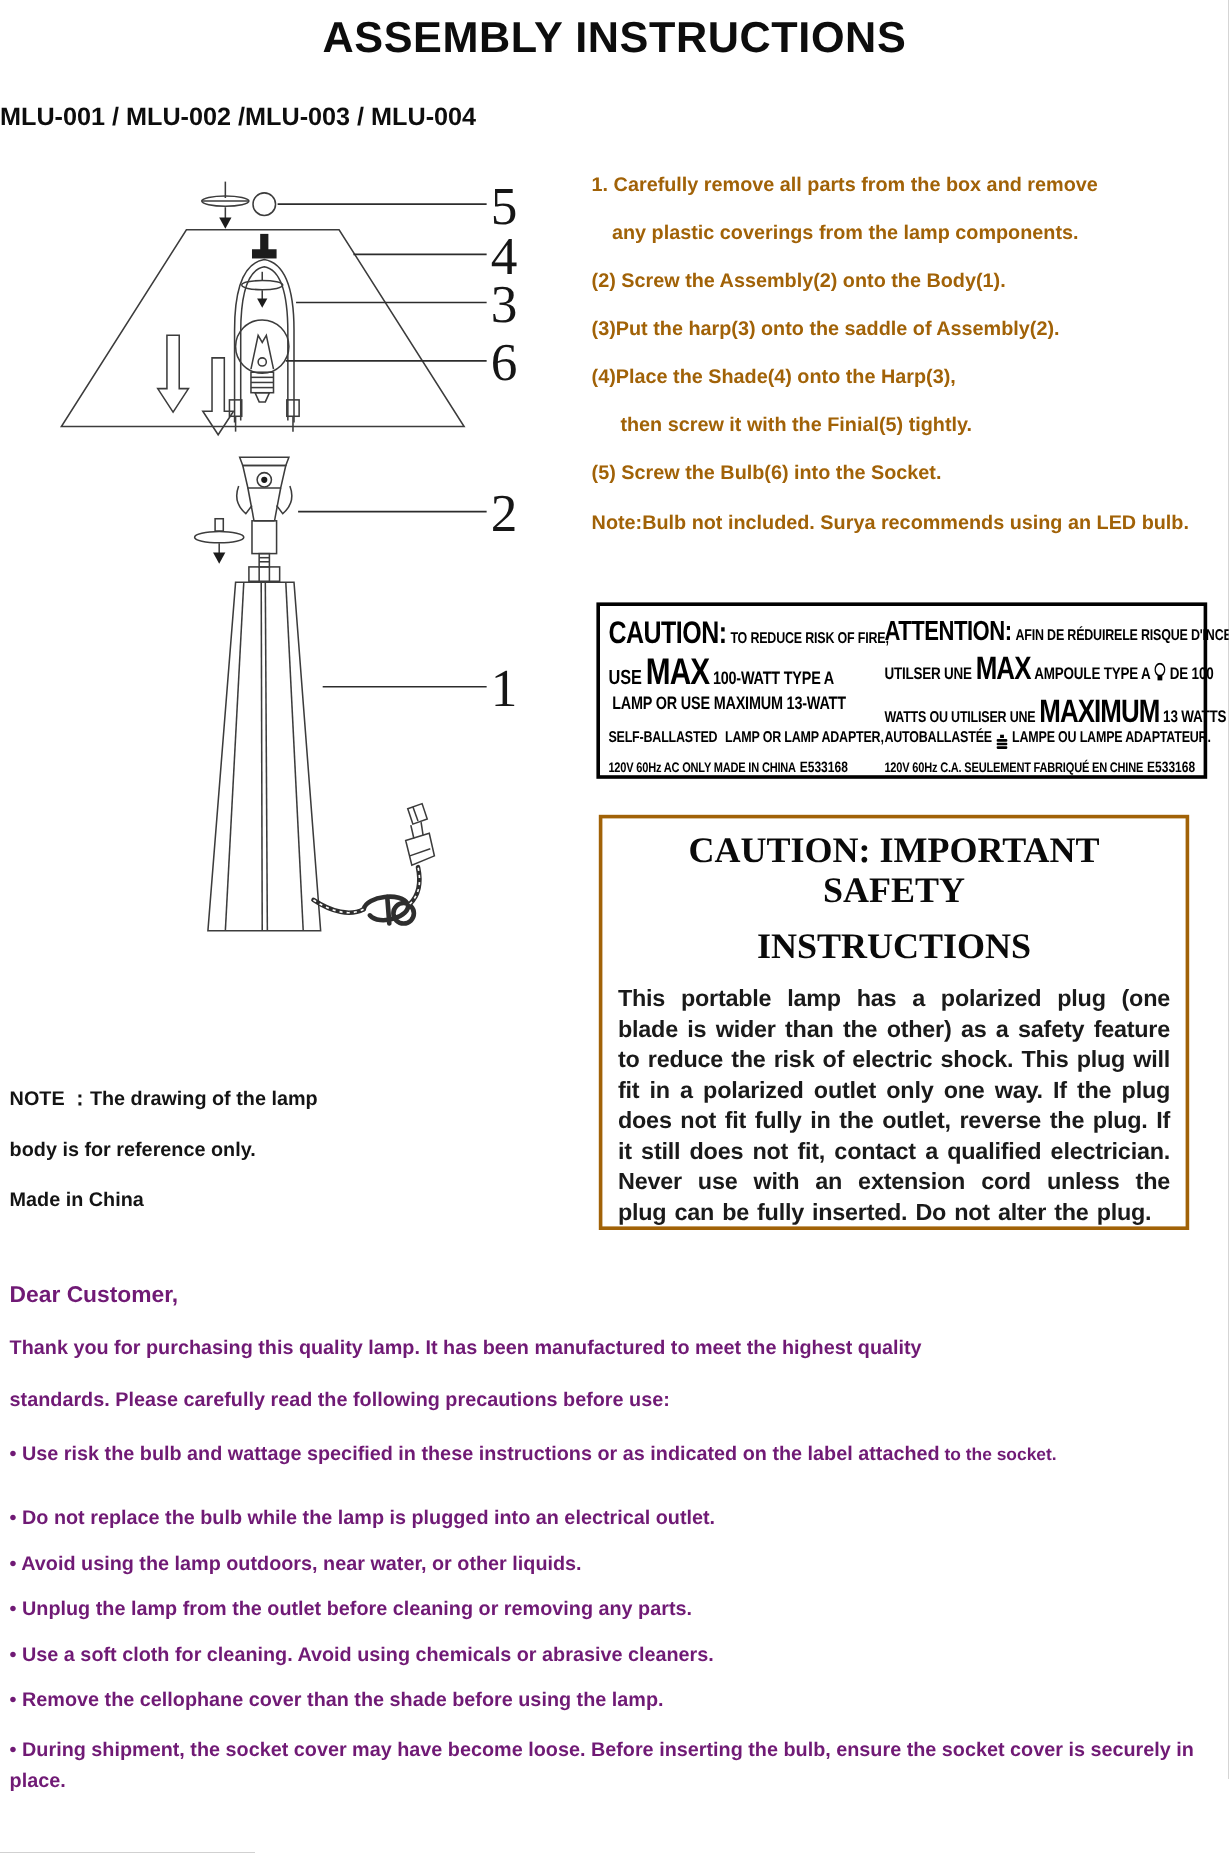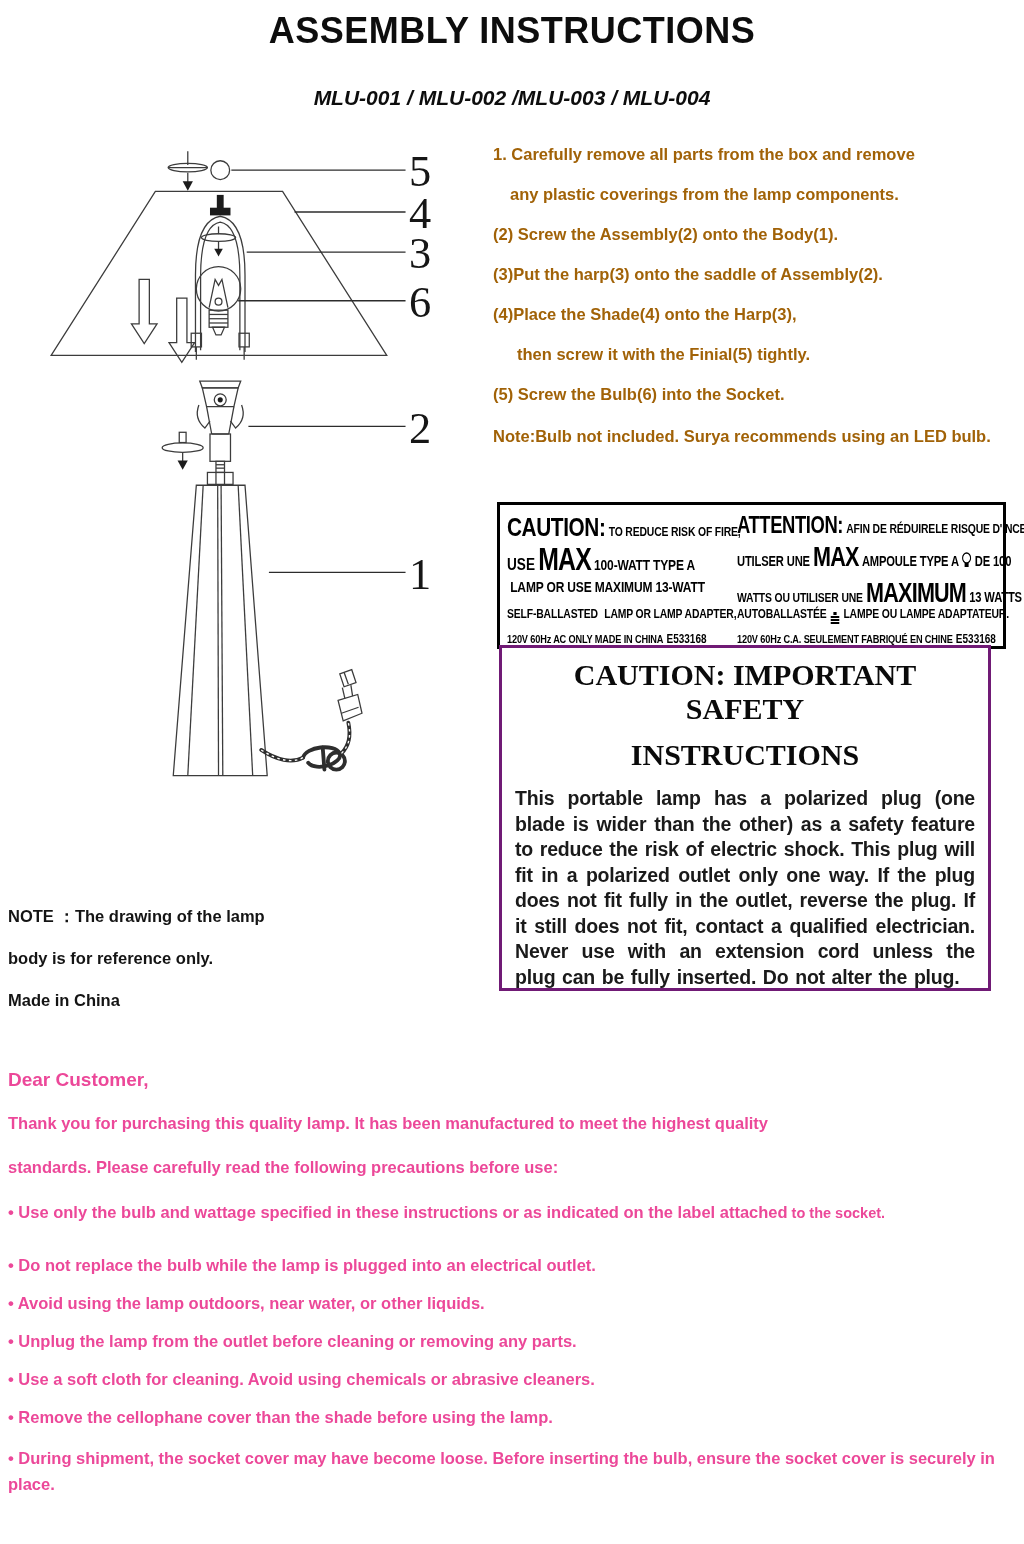--- a/index.html
+++ b/index.html
@@ -7,22 +7,22 @@
     position:relative;width:1024px;height:1544px;background:#ffffff;
     font-family:"Liberation Sans",sans-serif;color:#111;overflow:hidden;
     margin:0 auto;
   }
   
   .title{
     position:absolute;left:0;top:10px;width:100%;text-align:center;
     font-size:36px;font-weight:700;letter-spacing:.5px;color:#0d0d0d;margin:0;
   }
   .models{
-    position:absolute;left:0;top:86px;width:100%;text-align:center;
-    font-size:21px;font-weight:700;color:#0d0d0d;font-style:italic;
+    position:absolute;left:0;top:86px;width:100%;text-align:left;
+    font-size:21px;font-weight:700;color:#0d0d0d;
   }
   
   .diagram{position:absolute;left:0;top:130px;}
   .diagram .ln{stroke:#3c3c3c;stroke-width:1.5;fill:none;}
   .diagram .ld{stroke:#2c2c2c;stroke-width:1.6;}
   .diagram .drk{fill:#1c1c1c;stroke:none;}
   .diagram .cord{stroke:#2e2e2e;stroke-width:4.5;fill:none;stroke-linecap:round;}
   .diagram .cordw{stroke:#ffffff;stroke-width:1.6;fill:none;stroke-dasharray:3 4;}
   .pn{font-family:"Liberation Serif",serif;font-size:52px;fill:#161616;}
   
@@ -49,38 +49,38 @@
   .big{font-size:26px;letter-spacing:-.5px;}
   .bigf{font-size:23px;letter-spacing:-.5px;}
   .max{font-size:31px;letter-spacing:-1px;}
   .maxf{font-size:27px;letter-spacing:-1px;}
   .t17{font-size:17px;} .t15{font-size:15px;letter-spacing:-.2px;}
   .t14{font-size:14px;letter-spacing:-.2px;}
   .t13{font-size:13px;letter-spacing:-.2px;}
   .t12{font-size:12.5px;} .t11{font-size:11.5px;letter-spacing:-.2px;}
   
   .safety{
-    position:absolute;left:499px;top:645px;width:492px;height:346px;
-    border:3px solid #701a75;background:#fff;box-sizing:border-box;padding:10px 13px 0 13px;
+    position:absolute;left:499px;top:679px;width:492px;height:346px;
+    border:3px solid #a16207;background:#fff;box-sizing:border-box;padding:10px 13px 0 13px;
   }
   .st1,.st2{
     font-family:"Liberation Serif",serif;font-weight:700;color:#0a0a0a;
     text-align:center;font-size:30px;line-height:34px;
   }
   .st2{margin-top:12px;}
   .sbody{
     margin:14px 0 0 0;font-size:19.5px;font-weight:700;color:#1a1a1a;
     text-align:justify;line-height:25.5px;word-spacing:1.5px;letter-spacing:-.2px;
   }
   
   .noteblk{position:absolute;left:8px;top:906px;width:330px;}
   .noteblk p{margin:0 0 22px 0;font-size:16.5px;font-weight:700;color:#141414;line-height:20px;}
   
   .customer{position:absolute;left:8px;top:1069px;width:1010px;}
-  .customer p{margin:0;color:#ec4899;font-weight:700;}
+  .customer p{margin:0;color:#701a75;font-weight:700;}
   .greet{font-size:19px;margin-bottom:22px !important;}
   .cp{font-size:16.5px;line-height:20px;margin-bottom:24px !important;}
   .cb{font-size:16.5px;line-height:20px;margin-bottom:18px !important;}
   .mb25{margin-bottom:25px !important;}
   .mb31{margin-bottom:31px !important;}
   .mb32{margin-bottom:32px !important;}
   .cb.last{line-height:26px;margin-bottom:0 !important;}
   .tail{font-size:14.5px;}
 </style>
 </head>
@@ -289,21 +289,21 @@
   <div class="noteblk">
     <p>NOTE ：The drawing of the lamp</p>
     <p>body is for reference only.</p>
     <p>Made in China</p>
   </div>
 
   <div class="customer">
     <p class="greet">Dear Customer,</p>
     <p class="cp">Thank you for purchasing this quality lamp. It has been manufactured to meet the highest quality</p>
     <p class="cp mb25">standards. Please carefully read the following precautions before use:</p>
-    <p class="cb mb32"><span>• Use only the bulb and wattage specified in these instructions or as indicated on the label attached</span><span class="tail"> to the socket.</span></p>
+    <p class="cb mb32"><span>• Use risk the bulb and wattage specified in these instructions or as indicated on the label attached</span><span class="tail"> to the socket.</span></p>
     <p class="cb">• Do not replace the bulb while the lamp is plugged into an electrical outlet.</p>
     <p class="cb">• Avoid using the lamp outdoors, near water, or other liquids.</p>
     <p class="cb">• Unplug the lamp from the outlet before cleaning or removing any parts.</p>
     <p class="cb">• Use a soft cloth for cleaning. Avoid using chemicals or abrasive cleaners.</p>
     <p class="cb">• Remove the cellophane cover than the shade before using the lamp.</p>
     <p class="cb last">• During shipment, the socket cover may have become loose. Before inserting the bulb, ensure the socket cover is securely in place.</p>
   </div>
 
 </div>
 

